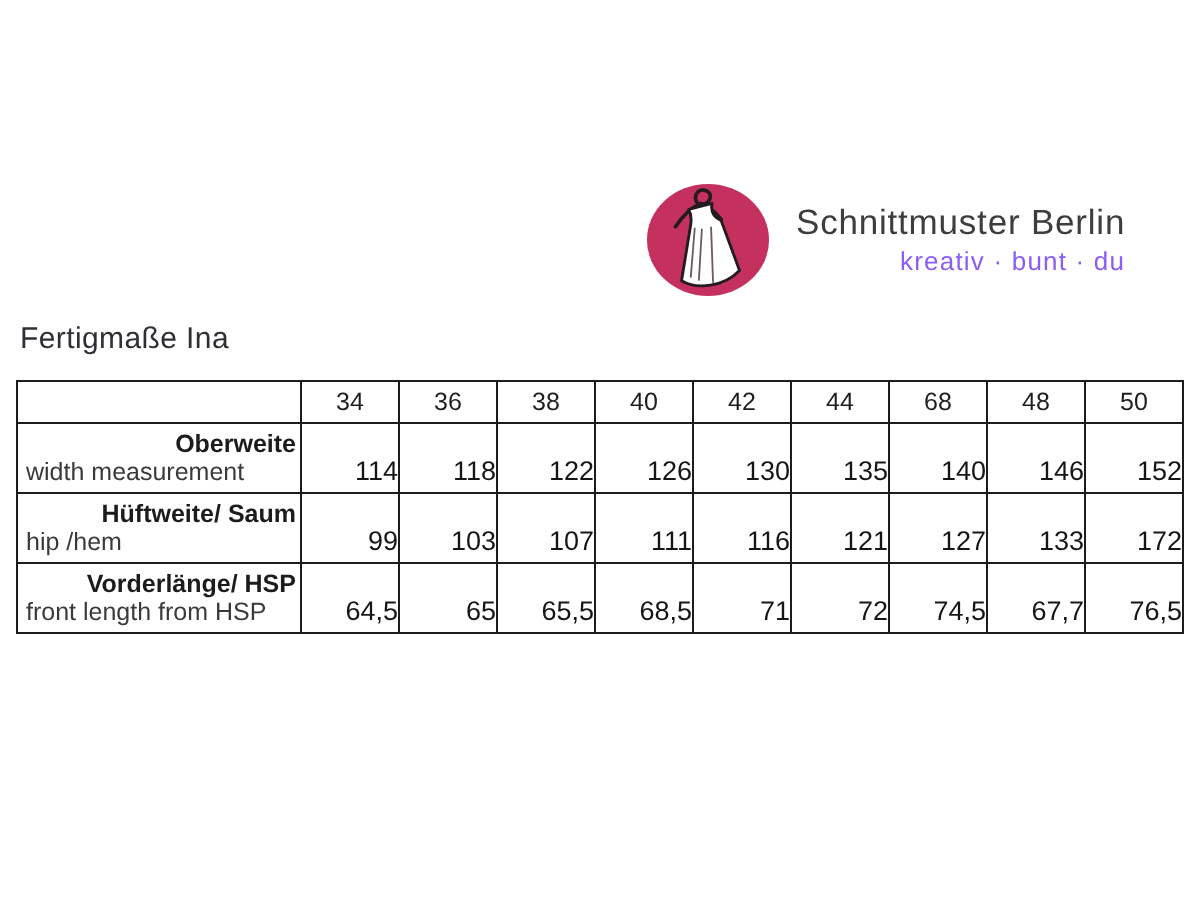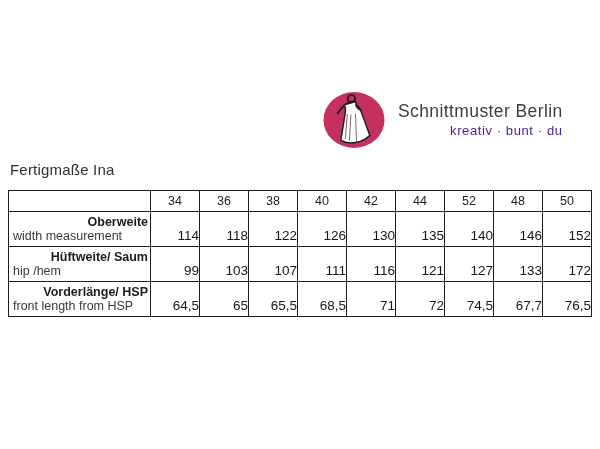--- a/index.html
+++ b/index.html
@@ -8,21 +8,21 @@
     font-family:"Liberation Sans","DejaVu Sans",sans-serif;
     color:#1e1e1e;overflow:hidden;
   }
   .page{position:relative;width:600px;height:449px;background:#fff;}
 
   
   .logo{position:absolute;top:91px;left:322px;display:flex;align-items:flex-start;}
   .logo-icon{width:64px;height:59px;flex:0 0 auto;}
   .logo-text{margin-left:12px;margin-top:11px;text-align:right;}
   .brand{font-size:17.5px;letter-spacing:0.4px;color:#3d3d3d;white-space:nowrap;line-height:1.1;}
-  .tagline{font-size:13px;letter-spacing:0.6px;color:#4c1d95;margin-top:2px;white-space:nowrap;}
+  .tagline{font-size:13px;letter-spacing:0.6px;color:#8b5cf6;margin-top:2px;white-space:nowrap;}
 
   
   .doc-title{position:absolute;left:10px;top:161px;font-size:15px;color:#2f2f35;letter-spacing:0.2px;}
 
   
   table.size-table{
     position:absolute;left:8px;top:190px;width:584px;
     border-collapse:collapse;table-layout:fixed;padding-left:18px;
   }
   .size-table td{border:1px solid #1c1c1c;padding:0;}
@@ -77,21 +77,21 @@
     </colgroup>
     <tbody>
       <tr class="hdr">
         <td class="label"></td>
         <td>34</td>
         <td>36</td>
         <td>38</td>
         <td>40</td>
         <td>42</td>
         <td>44</td>
-        <td>52</td>
+        <td>68</td>
         <td>48</td>
         <td>50</td>
       </tr>
 
       <tr class="data">
         <td class="label">
           <div class="de">Oberweite</div>
           <div class="en">width measurement</div>
         </td>
         <td class="val">114</td>

